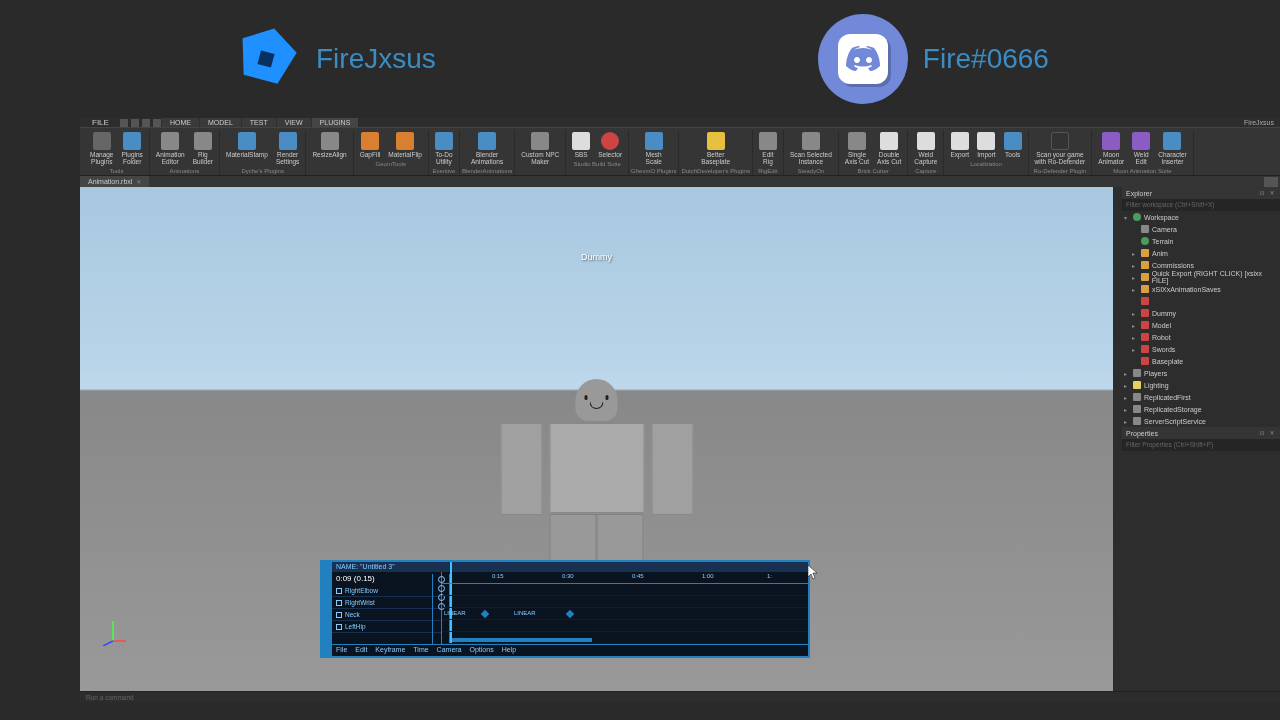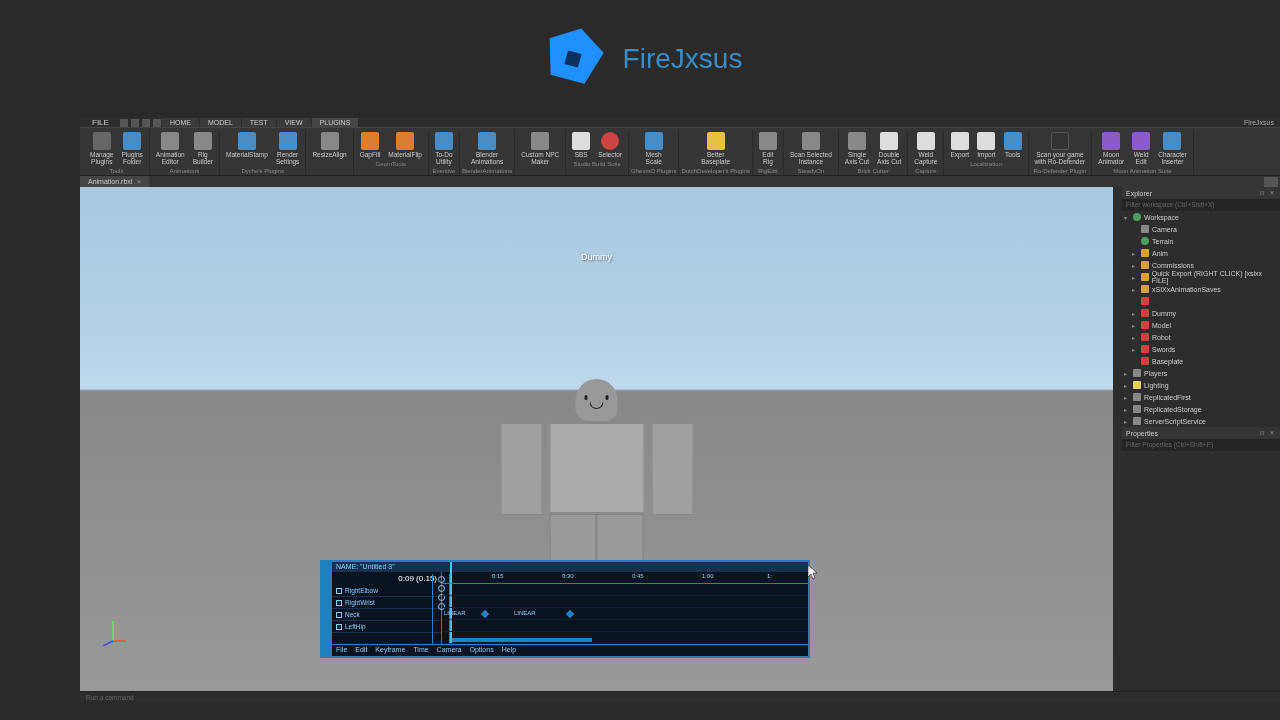--- a/index.html
+++ b/index.html
@@ -68,21 +68,21 @@
 .legs { display: flex; margin: 1px auto 0; width: 95px; }
 .leg { width: 47px; height: 70px; background: #999; border: 1px solid #808080; }
 .shadow { position: absolute; width: 200px; height: 40px; background: radial-gradient(ellipse, rgba(0,0,0,0.3), transparent 70%); left: 30px; top: 180px; }
 
 
 .anim-editor { position: absolute; bottom: 33px; left: 240px; width: 490px; background: #0a1420; border: 2px solid #2080c0; font-size: 7px; color: #8cf; }
 .anim-header { height: 10px; background: #1a3050; padding: 1px 4px; display: flex; }
 .anim-dragbar { width: 10px; background: #2080c0; }
 .anim-body { display: flex; }
 .anim-tracks { width: 110px; border-right: 1px solid #2080c0; }
-.anim-time { padding: 2px 4px; text-align: right; color: #fff; font-size: 8px; }
+.anim-time { padding: 2px 4px; color: #fff; font-size: 8px; }
 .track-row { padding: 1px 4px; border-bottom: 1px solid #1a3050; display: flex; align-items: center; gap: 3px; font-size: 6.5px; height: 12px; }
 .track-box { width: 6px; height: 6px; border: 1px solid #8cf; }
 .anim-timeline { flex: 1; position: relative; }
 .timeline-ruler { height: 12px; border-bottom: 1px solid #2080c0; display: flex; position: relative; }
 .ruler-mark { position: absolute; font-size: 6px; color: #8cf; top: 1px; }
 .timeline-row { height: 12px; border-bottom: 1px solid #0a2030; position: relative; }
 .kf-linear { position: absolute; font-size: 6px; color: #8cf; top: 2px; }
 .kf-diamond { position: absolute; width: 6px; height: 6px; background: #2080c0; transform: rotate(45deg); top: 3px; }
 .key-col { position: absolute; left: 110px; width: 18px; top: 12px; bottom: 12px; border-right: 1px solid #2080c0; border-left: 1px solid #2080c0; }
 .key-circle { width: 7px; height: 7px; border: 1px solid #8cf; border-radius: 50%; margin: 2px auto; }
@@ -121,20 +121,30 @@
 </head>
 <body>
 
 <div class="overlay-top">
   <div class="overlay-item">
     <svg class="studio-logo" viewBox="0 0 100 100">
         <path fill="#1e90ff" d="M50 5 L90 30 L75 80 L25 80 L10 30 Z" transform="rotate(15 50 50)"></path>
         <rect fill="#0a3060" x="40" y="40" width="20" height="20" transform="rotate(15 50 50)"></rect>
       </svg>
     <span class="overlay-text">FireJxsus</span>
+  </div>
+  <div class="overlay-item">
+    <div class="discord-circle">
+      <div class="discord-inner">
+          <svg width="34" height="26" viewBox="0 0 34 26">
+            <path fill="#7289da" d="M28 2c-2-1-5-2-7-2l-1 1c3 1 5 2 7 3-3-1-6-2-10-2s-7 1-10 2c2-1 4-2 7-3l-1-1c-2 0-5 1-7 2C2 7 0 14 0 20c3 3 7 5 10 5l2-3c-1 0-3-1-4-2l1-1c5 2 11 2 16 0l1 1c-1 1-3 2-4 2l2 3c3 0 7-2 10-5 0-6-2-13-6-18zM11 17c-2 0-3-2-3-3s1-3 3-3 3 2 3 3-1 3-3 3zm12 0c-2 0-3-2-3-3s1-3 3-3 3 2 3 3-1 3-3 3z"></path>
+          </svg>
+        </div>
+    </div>
+    <span class="overlay-text">Fire#0666</span>
   </div>
 </div>
 
 <div class="app">
 
   <div class="menubar">
     <span class="menu-file">FILE</span>
     <div class="menubar-icons">
       <div class="mb-icon"></div>
       <div class="mb-icon"></div>

